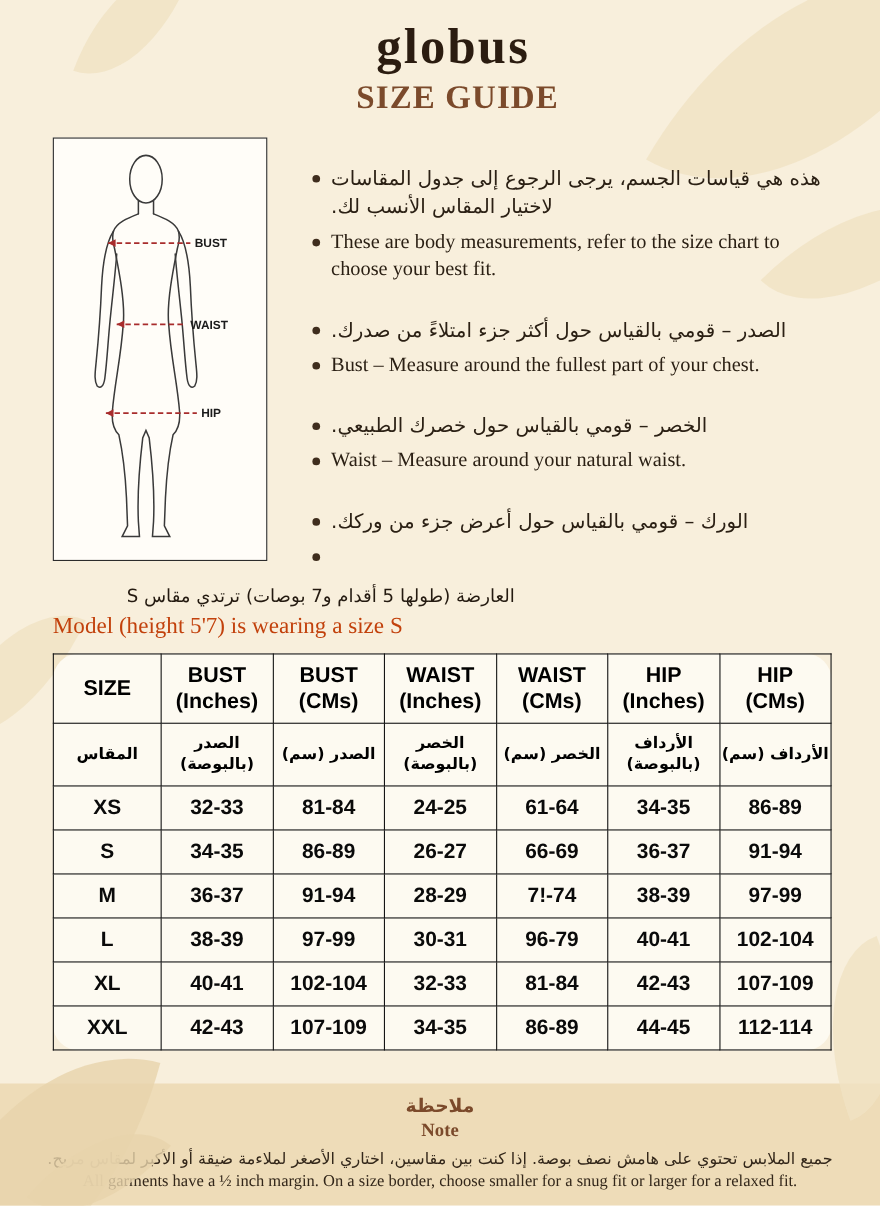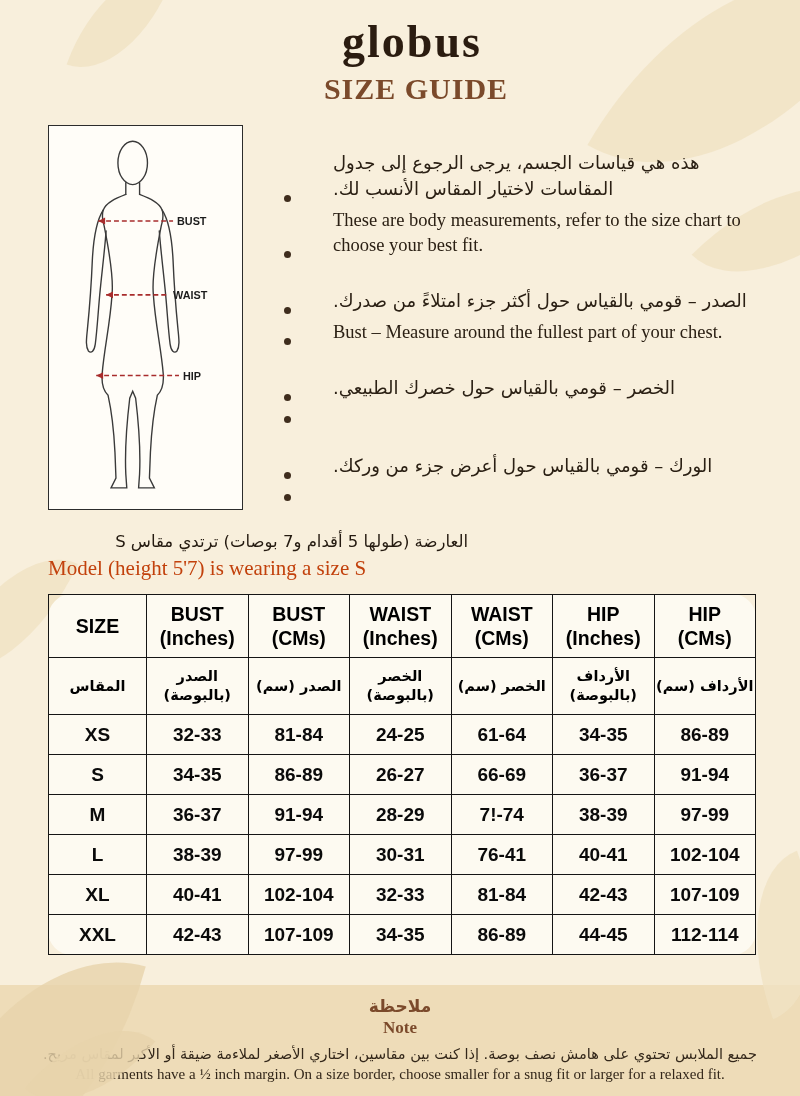--- a/index.html
+++ b/index.html
@@ -21,21 +21,21 @@
   .diagram { left:48px; top:125px; width:195px; height:385px; background:#fffdf8;
              border:1.6px solid #2c2c2c; box-sizing:border-box; }
   .mline { stroke:var(--measure_red,#a82c2c); stroke-width:1.6; stroke-dasharray:5,3; fill:none; }
   .marrow { fill:var(--measure_red,#a82c2c); }
   .figure { fill:none; stroke:#3a3a3a; stroke-width:1.4; stroke-linecap:round; }
   .dlabel { font-family:"Liberation Sans", sans-serif; font-size:11px; font-weight:bold; fill:#1c1c1c; }
 
   
   .instructions { left:284px; top:150px; width:472px; }
   .pair { margin-bottom:30px; }
-  .b { display:flex; align-items:flex-end; margin-bottom:6px;gap:32px; }
+  .b { display:flex; align-items:flex-start; margin-bottom:6px; }
   .dot { width:7px; height:7px; border-radius:50%; background:#3f2d1d; margin:9px 10px 0 0; flex:0 0 7px; }
   .artext { margin:0; font-family:"DejaVu Sans", sans-serif; font-size:18px; line-height:1.45;
             color:#2b2014; text-align:left; }
   .entext { margin:0; font-size:18.5px; line-height:1.35; color:#2b2014; }
 
   
   .model-note { left:48px; top:532px; width:420px; }
   .model-ar { margin:0 0 5px; font-family:"DejaVu Sans", sans-serif; font-size:16.5px; color:#241a10; text-align:right; }
   .model-en { margin:0; font-size:21px; color:#c2410c;font-family:Liberation Serif, serif; }
 
@@ -133,20 +133,21 @@
         </div>
       </div>
 
       <div class="pair">
         <div class="b">
           <span class="dot"></span>
           <p class="artext" dir="rtl">الخصر – قومي بالقياس حول خصرك الطبيعي.</p>
         </div>
         <div class="b">
           <span class="dot"></span>
+          <p class="entext">Waist – Measure around your natural waist.</p>
         </div>
       </div>
 
       <div class="pair">
         <div class="b">
           <span class="dot"></span>
           <p class="artext" dir="rtl">الورك – قومي بالقياس حول أعرض جزء من وركك.</p>
         </div>
         <div class="b">
           <span class="dot"></span>
@@ -223,21 +224,21 @@
           <td>7!-74</td>
           <td>38-39</td>
           <td>97-99</td>
         </tr>
 
         <tr>
           <td>L</td>
           <td>38-39</td>
           <td>97-99</td>
           <td>30-31</td>
-          <td>76-41</td>
+          <td>96-79</td>
           <td>40-41</td>
           <td>102-104</td>
         </tr>
 
         <tr>
           <td>XL</td>
           <td>40-41</td>
           <td>102-104</td>
           <td>32-33</td>
           <td>81-84</td>

